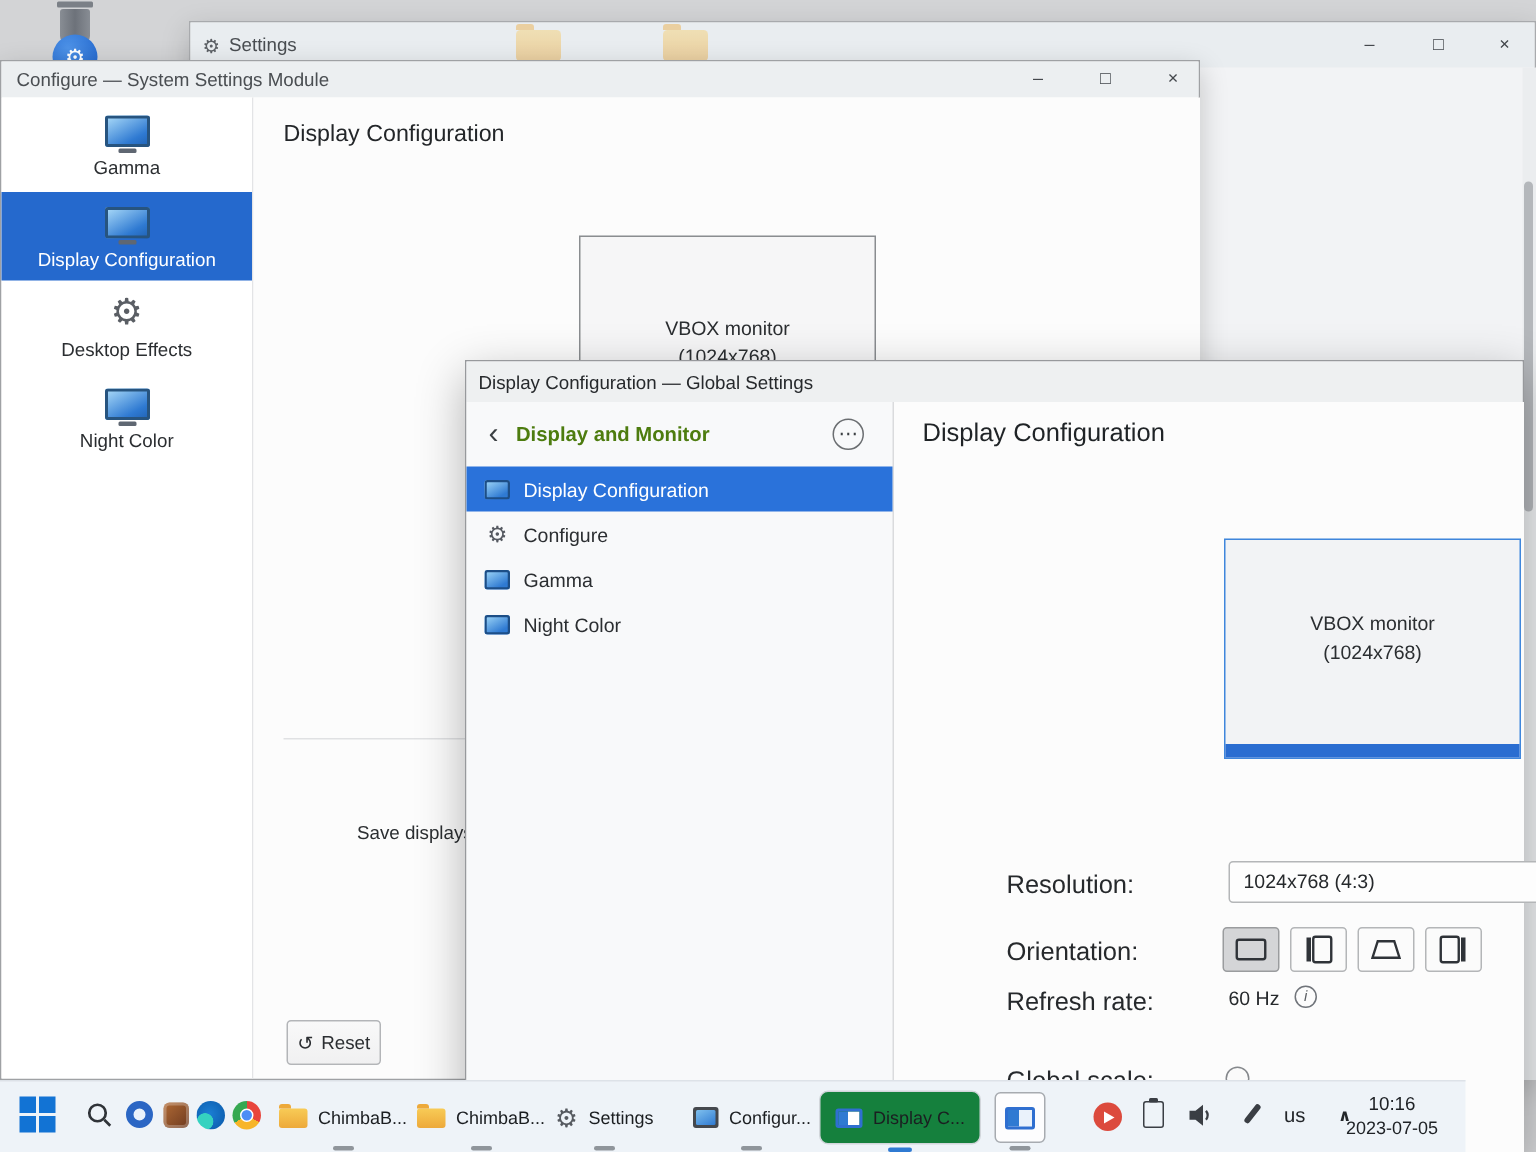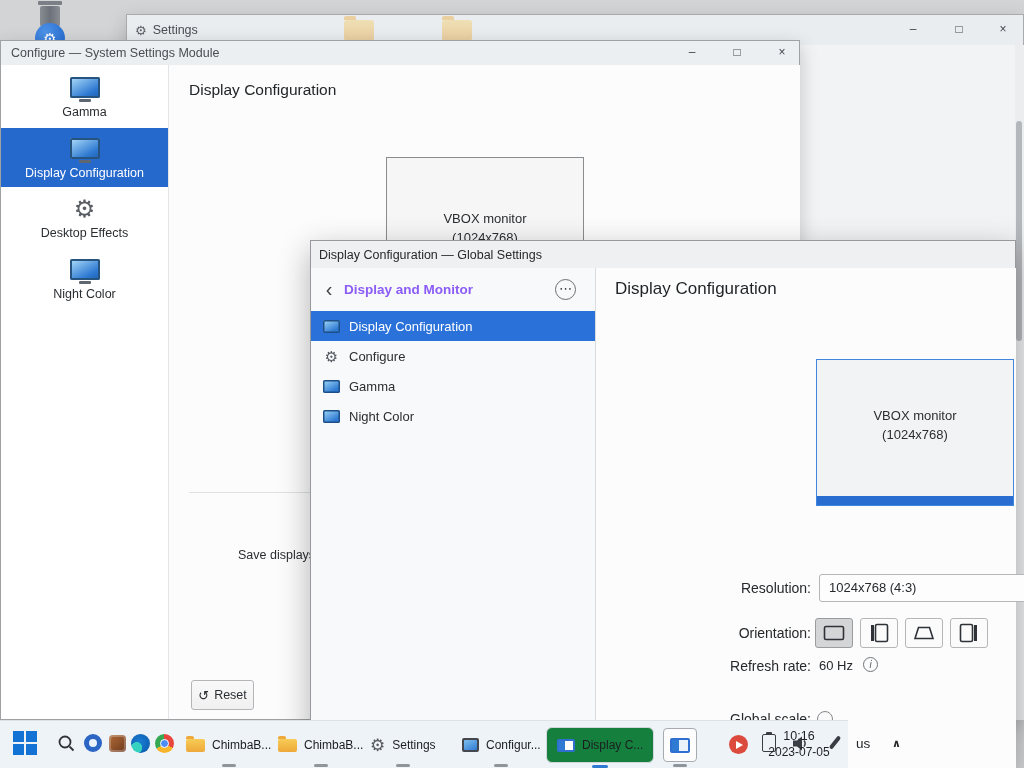--- a/index.html
+++ b/index.html
@@ -59,24 +59,24 @@
   
   #dialog .nav-item{position:absolute;left:0;width:284px;height:30px;display:flex;align-items:center;
     gap:9px;padding-left:12px;font-size:13px;color:#2b2e31}
   #dialog .nav-item.sel{background:#2a72da;color:#fff}
   .orient-btn{position:absolute;width:38px;height:30px;border:1px solid #b4b6b8;border-radius:3px;
     background:#fbfbfb;display:flex;align-items:center;justify-content:center}
   .orient-btn.sel{background:#d4d5d7;border-color:#9a9c9e}
   .combo{position:absolute;border:1px solid #b4b6b8;border-radius:3px;background:#fdfdfd;
     font-size:13px;color:#26292c;line-height:26px;padding-left:9px}
   .combo .chev{position:absolute;right:7px;top:0;line-height:26px;font-size:11px;color:#55585c}
-  .rowlabel{position:absolute;width:140px;text-align:right;font-size:14px;color:#26292c;white-space:nowrap}
-
-  
-  #taskbar{position:absolute;left:0;top:720px;width:848px;height:48px;background:#eef3f8;border-top:1px solid #dde2e8;z-index:10}
+  .rowlabel{position:absolute;width:140px;text-align:left;font-size:17px;color:#26292c;white-space:nowrap}
+
+  
+  #taskbar{position:absolute;left:0;top:720px;width:977px;height:48px;background:#eef3f8;border-top:1px solid #dde2e8;z-index:10}
   #taskbar .ti{position:absolute}
   .tb-btn{position:absolute;top:6px;height:36px;display:flex;align-items:center;gap:7px;padding:0 10px;
     border-radius:6px;font-size:12px;color:#1b1e21;white-space:nowrap}
   .tb-btn.active{background:#15803d;border:1px solid #d2d6db}
   .ind{position:absolute;top:37px;left:50%;transform:translateX(-50%);width:14px;height:3px;border-radius:2px;background:#8f959b}
   .ind.accent{width:16px;background:#2f7ad2}
   .tray-btn{position:absolute;top:7px;width:34px;height:34px;border:1px solid #a7abb0;border-radius:4px;
     background:#fdfdfe;display:flex;align-items:center;justify-content:center}
 </style>
 </head>
@@ -168,21 +168,21 @@
   </div>
 
   <div class="win" id="dialog" style="left:310px;top:240px;width:706px;height:528px;border-color:#97999c;box-shadow:0 10px 30px rgba(0,0,0,.3)">
     <div class="titlebar" style="height:27px;background:#eef0f1;padding-left:8px">
       <span class="wtitle" style="color:#26292c">Display Configuration — Global Settings</span>
     </div>
 
     <div class="abs" style="left:0;top:27px;width:285px;height:500px;background:#f8f9fa;border-right:1px solid #dadbdd">
       <div style="height:43px;display:flex;align-items:center;padding:0 10px">
         <span style="font-size:20px;color:#3c4043;width:16px;text-align:center">‹</span>
-        <span style="margin-left:7px;font-size:13.5px;font-weight:bold;color:#8b5cf6">Display and Monitor</span>
+        <span style="margin-left:7px;font-size:13.5px;font-weight:bold;color:#4d7c0f">Display and Monitor</span>
         <span style="margin-left:auto;margin-right:9px;width:21px;height:21px;border:1px solid #6b6e71;border-radius:50%;text-align:center;line-height:18px;font-size:13px;color:#3c4043">⋯</span>
       </div>
       <div class="nav-item sel" style="top:43px">
         <span class="mon-s"></span>
         <span>Display Configuration</span>
       </div>
       <div class="nav-item" style="top:73px">
         <span class="glyph" style="font-size:15px;color:#565a61;width:17px;text-align:center">⚙</span>
         <span>Configure</span>
       </div>

